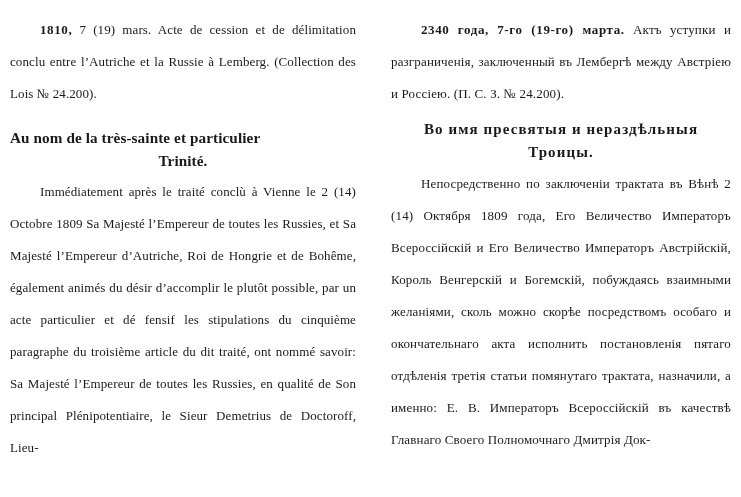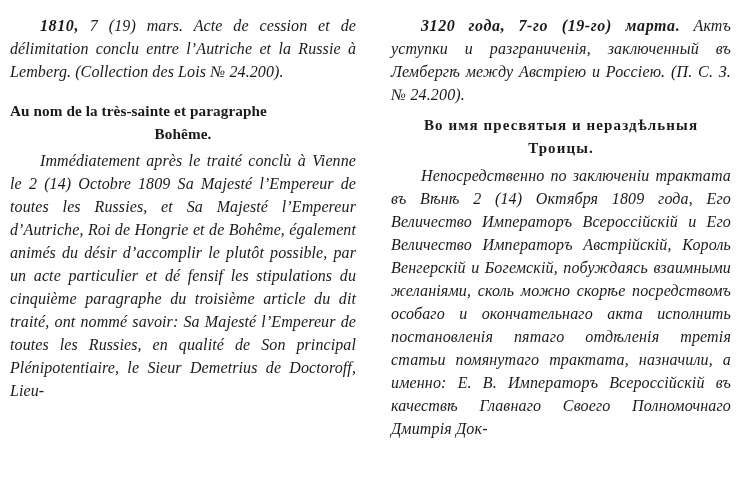--- a/index.html
+++ b/index.html
@@ -41,24 +41,23 @@
     background: transparent;
   }
   .col-right {
     width: 356px;
     padding-left: 16px;
   }
   .para {
     margin: 0 0 2px 0;
     text-align: justify;
     text-justify: inter-word;
-    font-size: 16px;
-    line-height: 23px;
+    font-size: 13px;
+    line-height: 32px;
     letter-spacing: 0.1px;
-    font-style: italic;
   }
   .para.indent {
     text-indent: 30px;
   }
   .para.gap-top {
   }
   .heading {
     margin: 16px 0 4px 0;
     font-weight: bold;
     text-align: center;
@@ -97,31 +96,31 @@
 </head>
 <body>
 
 <div id="page">
   <div class="columns">
 
     <div class="col col-left">
       <p class="para indent"><span class="spaced-bold">1810,</span><span> 7 (19) mars. Acte de cession et de délimitation conclu entre l’Autriche et la Russie à Lemberg. (Collection des Lois № 24.200).</span></p>
 
       <div class="heading heading-left">
-        <span>Au nom de la très-sainte et paragraphe</span>
-        <span class="line2">Bohême.</span>
+        <span>Au nom de la très-sainte et particulier</span>
+        <span class="line2">Trinité.</span>
       </div>
 
       <p class="para indent gap-top">Immédiatement après le traité conclù à Vienne le 2 (14) Octobre 1809 Sa Majesté l’Empereur de toutes les Russies, et Sa Majesté l’Empereur d’Autriche, Roi de Hongrie et de Bohême, également animés du désir d’accomplir le plutôt possible, par un acte particulier et dé fensif les stipulations du cinquième paragraphe du troisième article du dit traité, ont nommé savoir: Sa Majesté l’Empereur de toutes les Russies, en qualité de Son principal Plénipotentiaire, le Sieur Demetrius de Doctoroff, Lieu-</p>
     </div>
 
     <div class="col-divider"></div>
 
     <div class="col col-right ru">
-      <p class="para indent"><span class="spaced-bold">3120</span><span>&nbsp;</span><span class="spaced-bold">года,</span><span>&nbsp;</span><span class="spaced-bold">7-го (19-го) марта.</span><span> Актъ уступки и разграниченія, заключенный въ Лембергѣ между Австріею и Россіею. (П. С. З. № 24.200).</span></p>
+      <p class="para indent"><span class="spaced-bold">2340</span><span>&nbsp;</span><span class="spaced-bold">года,</span><span>&nbsp;</span><span class="spaced-bold">7-го (19-го) марта.</span><span> Актъ уступки и разграниченія, заключенный въ Лембергѣ между Австріею и Россіею. (П. С. З. № 24.200).</span></p>
 
       <div class="ru-heading">
         <span>Во имя пресвятыя и нераздѣльныя</span>
         <span class="line2">Троицы.</span>
       </div>
 
       <p class="para indent gap-top">Непосредственно по заключеніи трактата въ Вѣнѣ 2 (14) Октября 1809 года, Его Величество Императоръ Всероссійскій и Его Величество Императоръ Австрійскій, Король Венгерскій и Богемскій, побуждаясь взаимными желаніями, сколь можно скорѣе посредствомъ особаго и окончательнаго акта исполнить постановленія пятаго отдѣленія третія статьи помянутаго трактата, назначили, а именно: Е. В. Императоръ Всероссійскій въ качествѣ Главнаго Своего Полномочнаго Дмитрія Док-</p>
     </div>
 
   </div>

